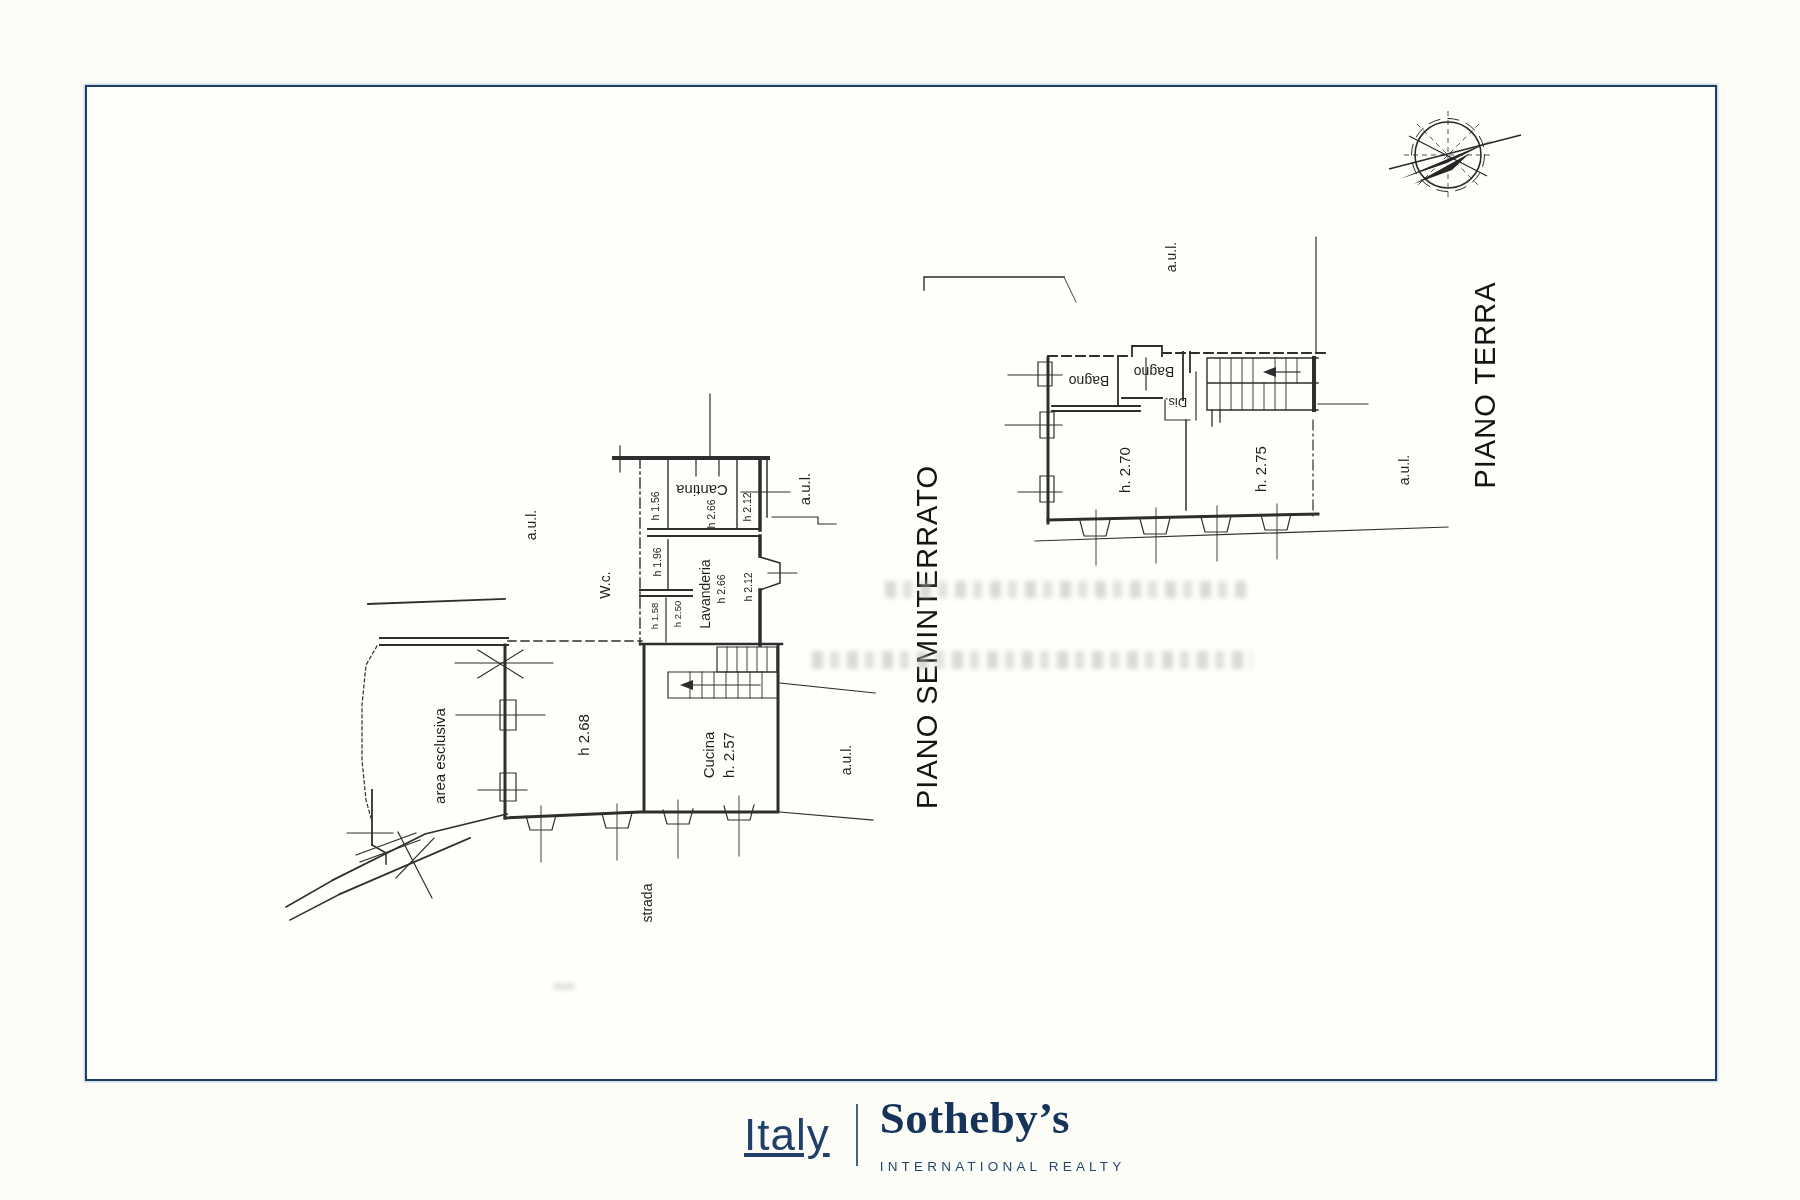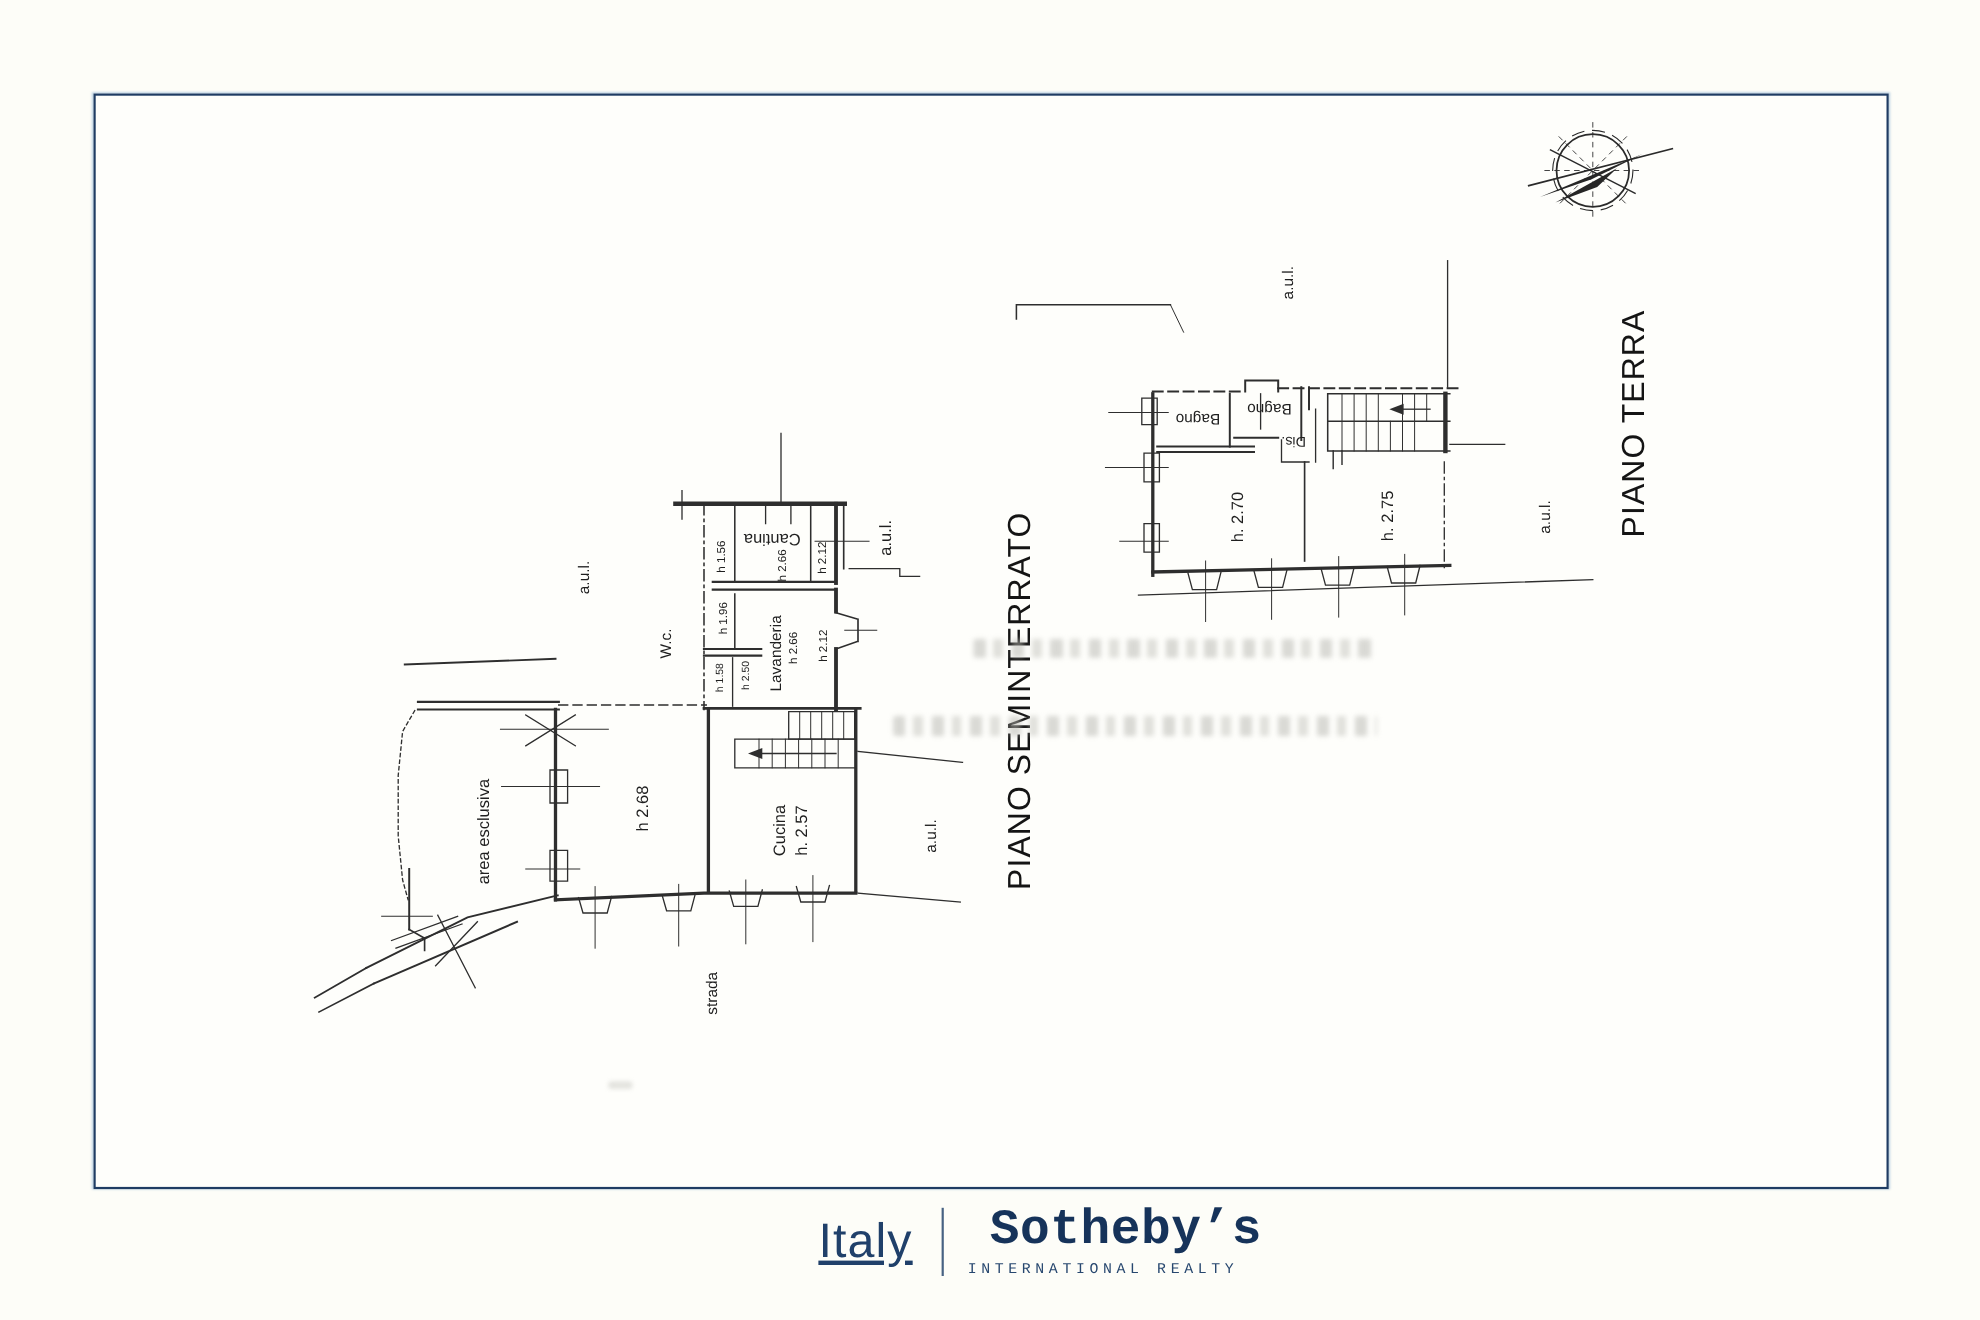--- a/index.html
+++ b/index.html
@@ -39,27 +39,26 @@
     font-size:44px;font-weight:300;color:#20406a;
     letter-spacing:1px;
     text-decoration:underline;
   }
   .logo-divider{
     display:inline-block;width:2px;height:62px;background:#27476f;
     margin:0 22px 0 26px;opacity:.85;
   }
   .logo-right{display:flex;flex-direction:column;}
   .logo-brand{
-    font-family:Liberation Mono, monospace;
+    font-family:Liberation Serif, serif;
     font-size:45px;font-weight:700;color:#16335a;line-height:1.0;
     letter-spacing:.5px;
-    margin-left:20px;
   }
   .logo-tagline{
-    font-size:13.5px;color:#27476f;letter-spacing:4.2px;margin-top:6px;font-family:Liberation Mono, monospace;
+    font-size:13.5px;color:#27476f;letter-spacing:4.2px;margin-top:18px;
   }
 </style>
 </head>
 <body>
 
 <div class="page">
 
   <div class="sheet"></div>
 
   <svg id="plan-svg" class="planwork" width="1800" height="1200" viewBox="0 0 1800 1200">

